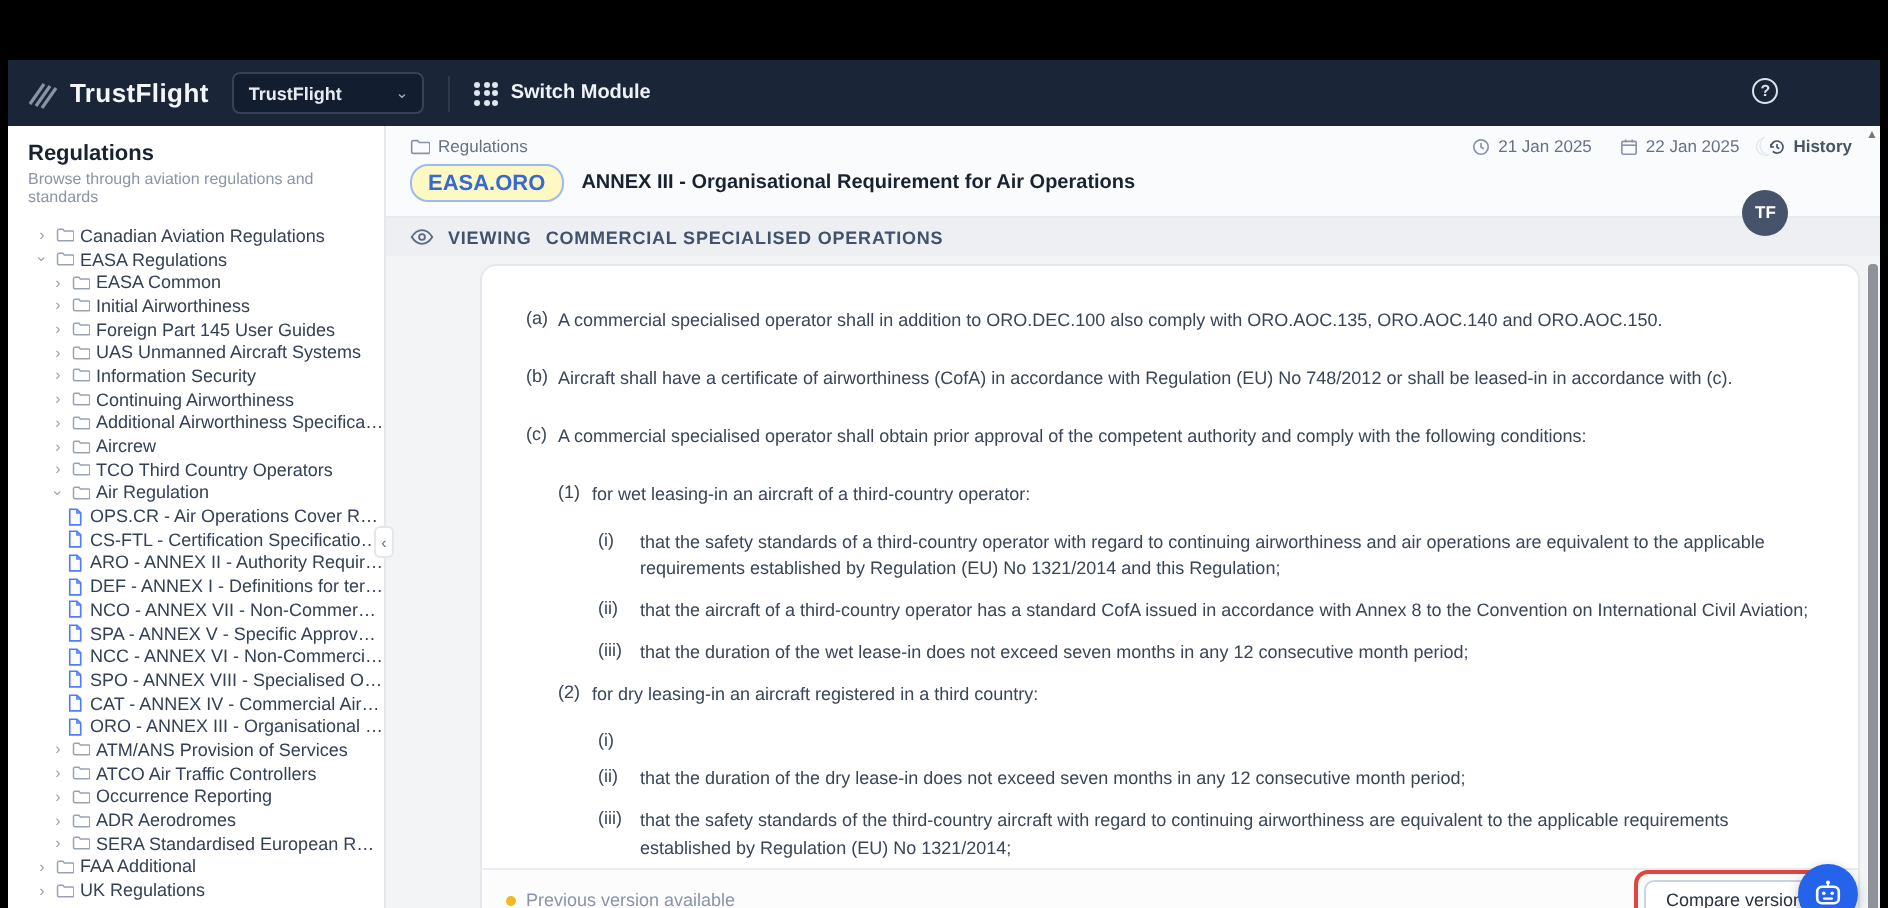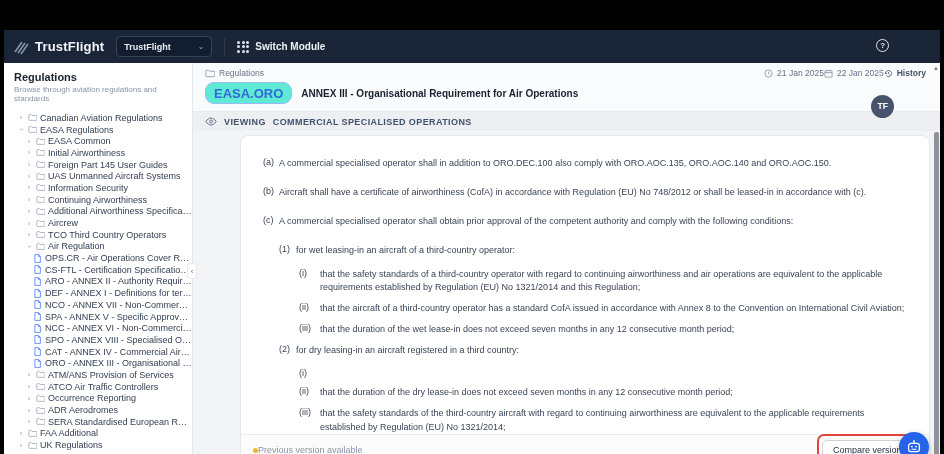--- a/index.html
+++ b/index.html
@@ -42,45 +42,45 @@
   .tree-row .t-icon { width:9px; height:9px; flex-shrink:0; }
   .tree-row .lbl { font-size:9px; color:#344054; overflow:hidden; text-overflow:ellipsis; }
   .ind-0 { padding-left:3px; } .ind-1 { padding-left:11px; } .ind-2 { padding-left:19px; }
   .collapse-handle { position:absolute; right:-5px; top:200px; width:10px; height:16px; background:#fff; border:1px solid #e4e7ec; border-radius:3px; font-size:8px; color:#667085; display:flex; align-items:center; justify-content:center; cursor:pointer; z-index:4; }
 
   
   .main { flex:1; display:flex; flex-direction:column; background:#f3f4f6; min-width:0; position:relative; }
   .doc-header { background:#fafbfc; padding:5px 14px 0 12px; }
   .crumb-row { display:flex; align-items:center; }
   .crumb { display:flex; align-items:center; gap:4px; font-size:8.5px; color:#667085; cursor:pointer; }
-  .hdr-right { margin-left:auto; display:flex; align-items:flex-end; font-size:8.5px; color:#667085; }
+  .hdr-right { margin-left:auto; display:flex; align-items:flex-end; gap:14px; font-size:8.5px; color:#667085; }
   .hdr-right .meta { display:flex; align-items:center; gap:4px; }
   .hdr-right .hist { display:flex; align-items:center; gap:4px; font-weight:bold; color:#475467; cursor:pointer; }
   .title-row { display:flex; align-items:center; gap:9px; margin:4px 0 7px; }
-  .reg-badge { border:1px solid #9db9f4; color:#3569d6; background:#5eead4; font-size:13px; font-weight:bold; border-radius:9px; padding:2.5px 8px; cursor:pointer; }
+  .reg-badge { border:1px solid #9db9f4; color:#3569d6; background:#fef9c3; font-size:11px; font-weight:bold; border-radius:9px; padding:2.5px 8px; cursor:pointer; }
   .doc-title { font-size:10px; font-weight:bold; color:#182230; }
   .hdr-divider { height:1px; background:#e7eaef; }
   .viewing-bar { height:19px; background:#edeff2; display:flex; align-items:center; gap:7px; padding:0 12px; }
   .viewing-bar .eye { display:flex; align-items:center; }
   .viewing-txt { font-size:9px; font-weight:bold; letter-spacing:.4px; color:#42526b; text-transform:uppercase; }
   .viewing-sec { font-size:9px; font-weight:bold; letter-spacing:.4px; color:#42526b; text-transform:uppercase; }
 
   .content-wrap { flex:1; position:relative; padding:4px 10px 8px 47px; min-height:0; }
   .card { background:#fff; border:1px solid #e4e7ec; border-radius:8px; height:100%; display:flex; flex-direction:column; overflow:hidden; }
   .doc-body { flex:1; padding:21px 24px 0 22px; overflow:hidden; }
   .para { display:flex; }
   .para .plabel { flex-shrink:0; font-size:9px; color:#3a4556; width:16px; }
   .para .ptext { font-size:9px; color:#3a4556; line-height:1.45; }
   .para.lv-1 { margin-bottom:16px; }
   .para.lv-2 { margin-left:16px; margin-bottom:11px; }
   .para.lv-2 .plabel { width:17px; }
   .para.lv-3 { margin-left:36px; margin-bottom:8px; }
   .para.lv-3 .plabel { width:21px; }
   .card-footer { height:31px; border-top:1px solid #e9ecf0; background:#fcfcfd; display:flex; align-items:center; padding:0 12px; border-radius:0 0 8px 8px; }
-  .prev-ver { display:flex; align-items:center; font-size:9px; color:#8a94a6; }
+  .prev-ver { display:flex; align-items:center; gap:5px; font-size:9px; color:#8a94a6; }
   .dot { width:5px; height:5px; border-radius:50%; background:#f2b824; }
   .cmp-wrap { margin-left:auto; position:relative; }
   .compare-btn { background:#fff; border:1px solid #cdd3dd; border-radius:5px; padding:4.5px 10px; font-size:9px; color:#27303f; cursor:pointer; font-family:inherit; }
   .annotation { position:absolute; left:-5px; top:-5px; right:-5px; bottom:-5px; border:2px solid #e2453c; border-radius:7px; pointer-events:none; }
 
   .fab { position:absolute; right:11px; bottom:12px; width:30px; height:30px; border-radius:50%; background:#2563eb; display:flex; align-items:center; justify-content:center; cursor:pointer; box-shadow:0 2px 6px rgba(0,0,0,.25); z-index:6; }
 
   
   .pg-scroll-up { position:absolute; right:1px; top:35px; font-size:6px; color:#777; }
   .pg-scroll-thumb { position:absolute; right:1px; top:102px; width:5px; height:340px; background:#8f9298; border-radius:2px; cursor:pointer; }

